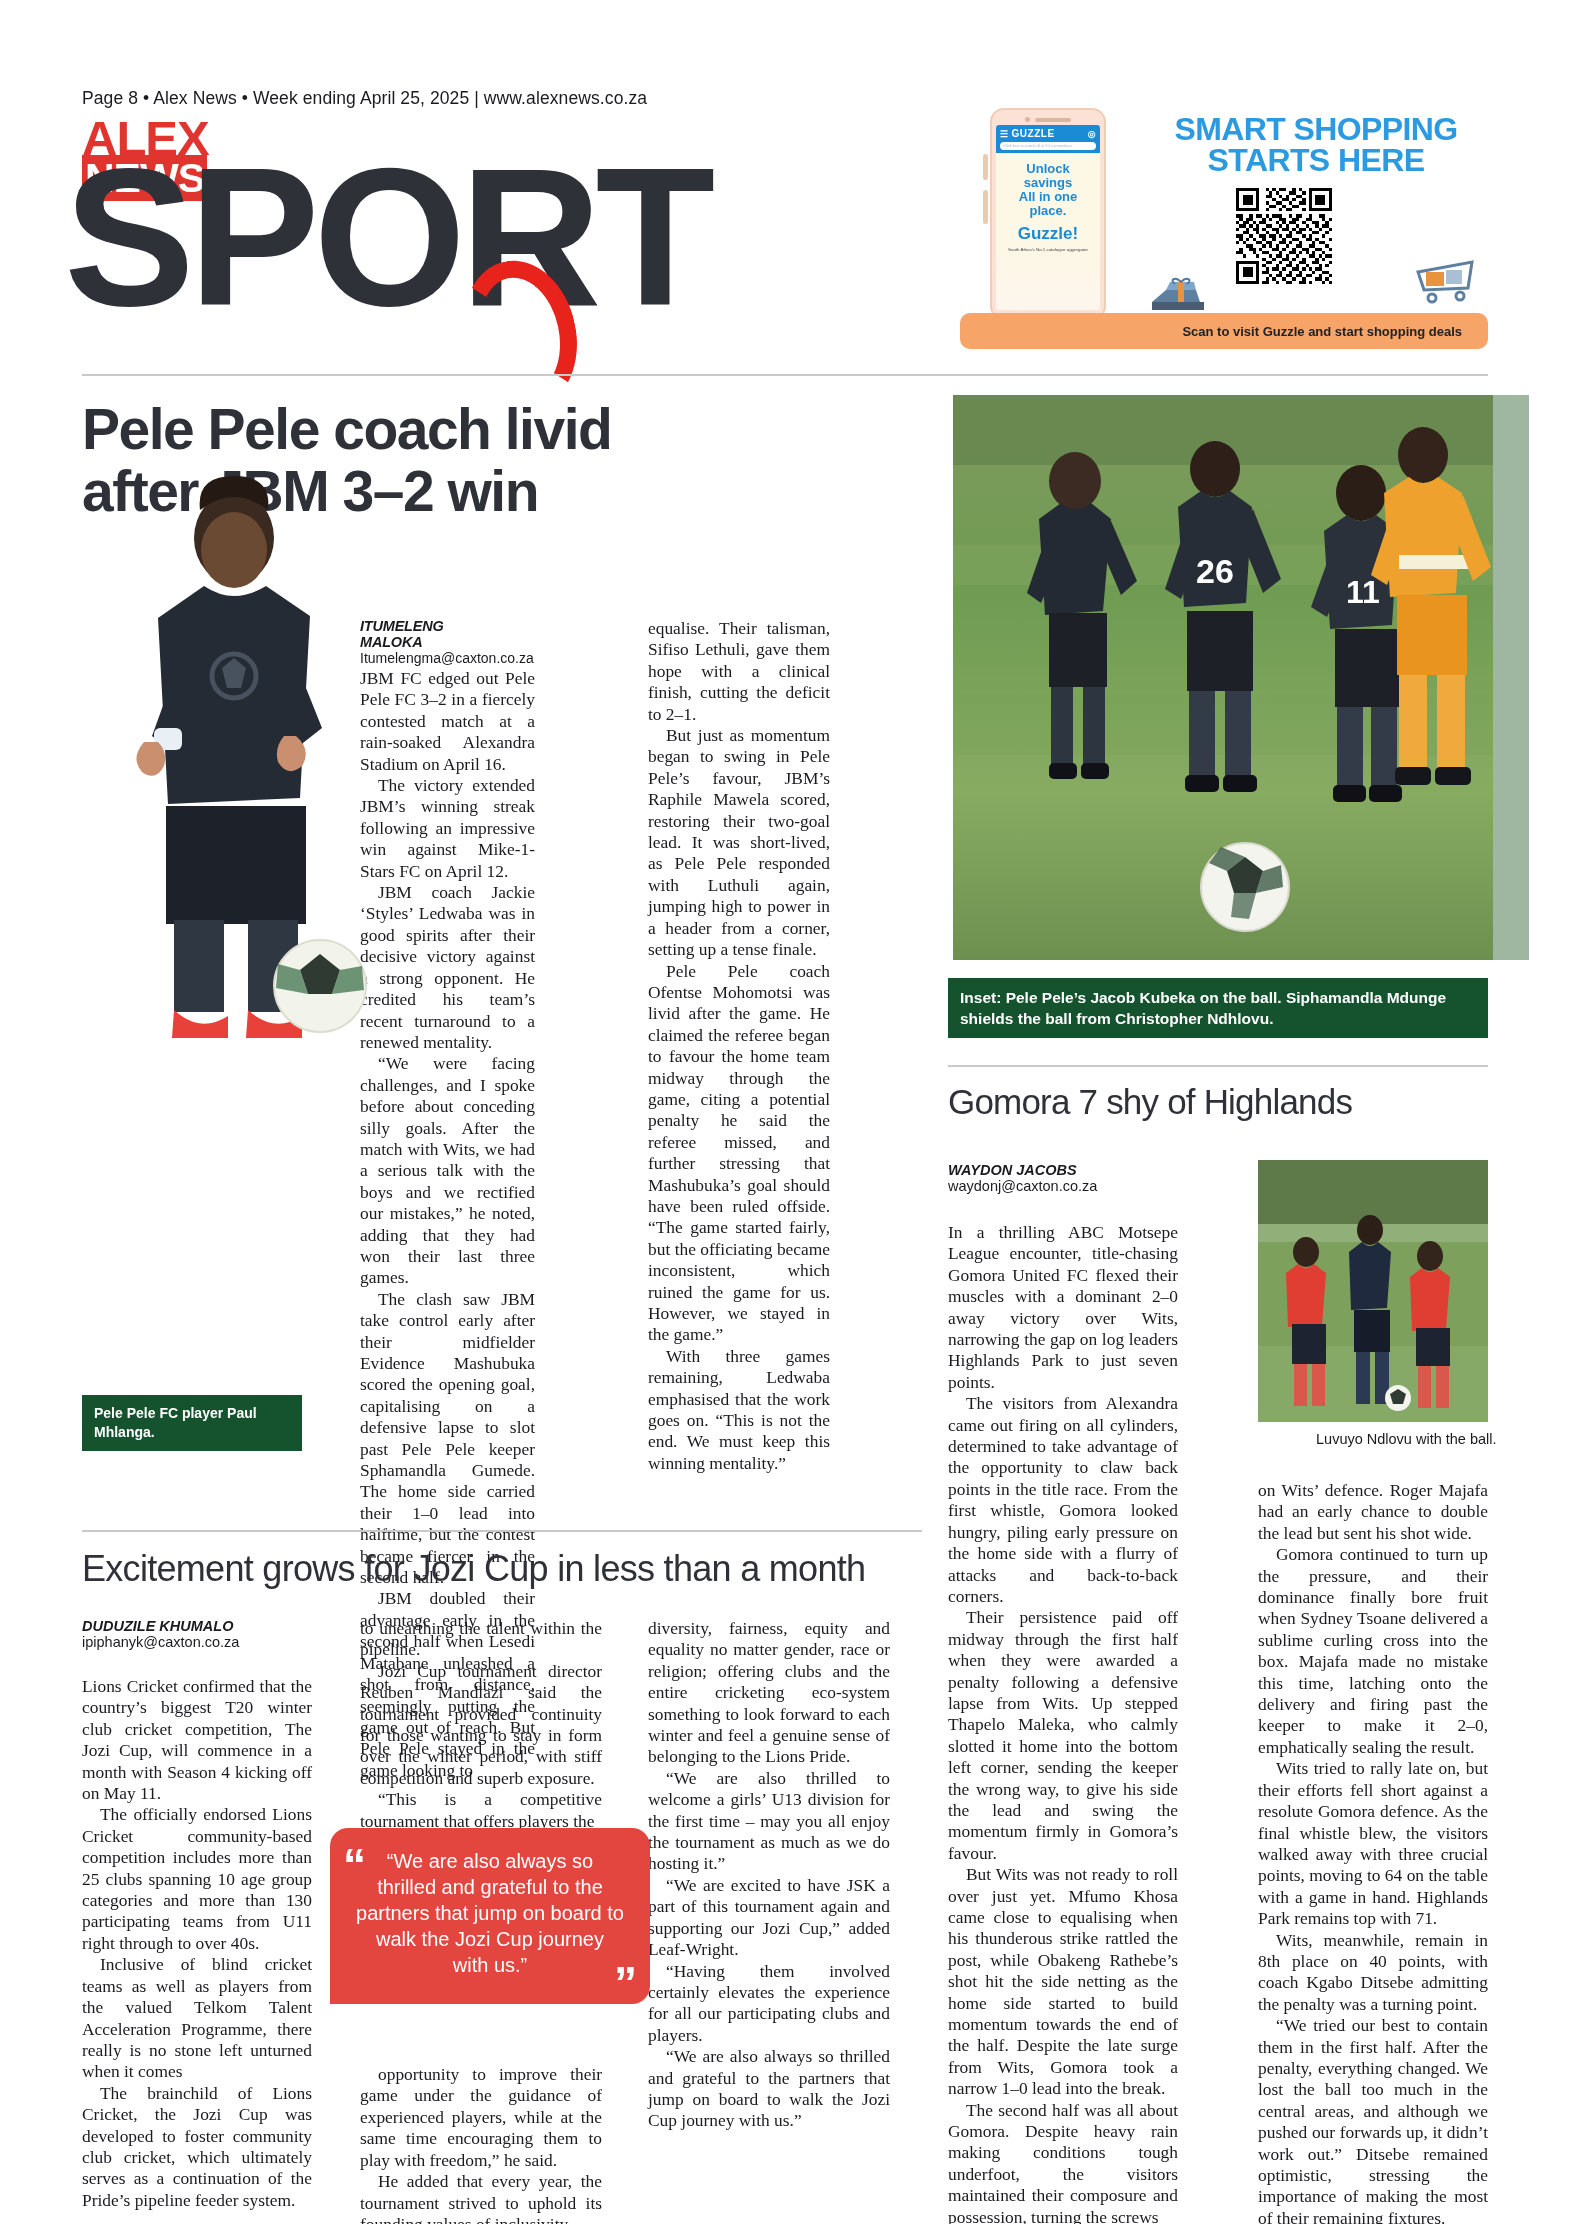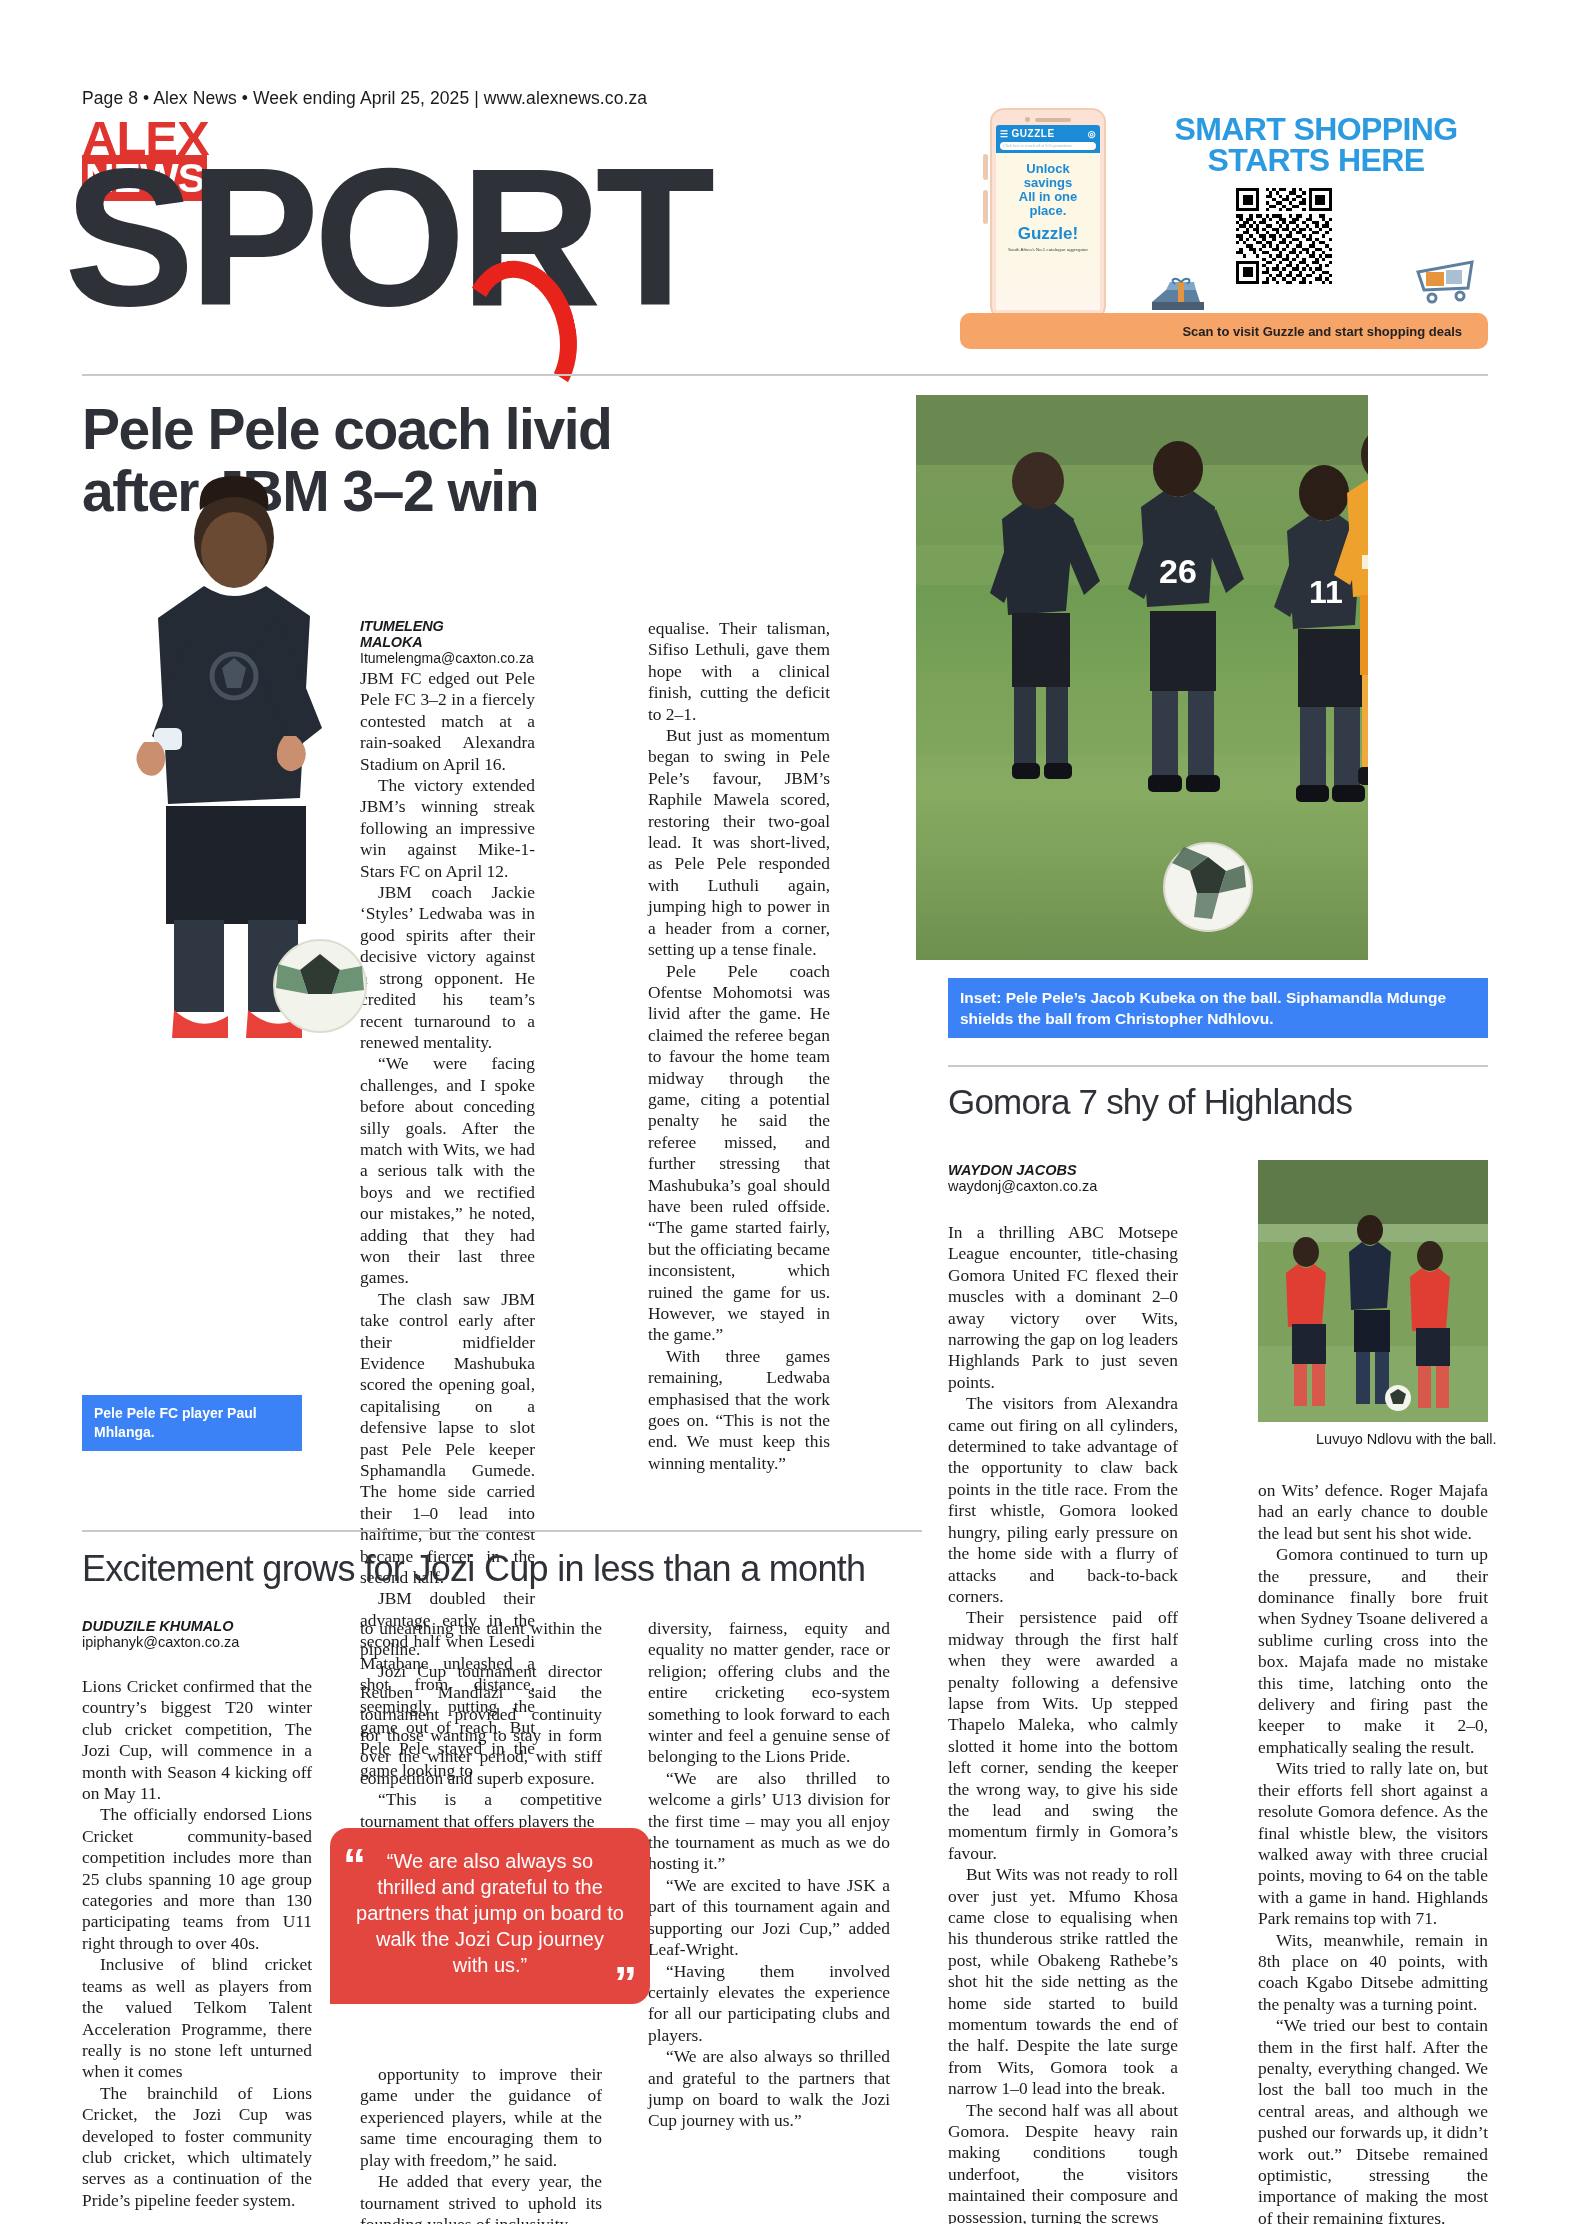--- a/index.html
+++ b/index.html
@@ -50,23 +50,23 @@
 
   .col{position:absolute;font-size:17.4px;line-height:21.4px;text-align:justify;}
   .col p{margin:0;text-indent:18px;}
   .col p.first{text-indent:0;}
 
   .leadcol1{left:360px;top:668px;width:175px;}
   .leadcol2{left:648px;top:618px;width:182px;}
 
   
   .ph{position:absolute;background:#9fb7a0;overflow:hidden;}
-  .photo-main{left:916px;top:395px;width:452px;height:565px;}
+  .photo-main{left:953px;top:395px;width:576px;height:565px;}
   .photo-inset{left:82px;top:470px;width:305px;height:580px;}
-  .cap-red{position:absolute;background:#3b82f6;color:#fff;font-family:"Liberation Sans",sans-serif;font-weight:bold;font-size:15.5px;line-height:21px;padding:9px 12px;box-sizing:border-box;}
+  .cap-red{position:absolute;background:#14532d;color:#fff;font-family:"Liberation Sans",sans-serif;font-weight:bold;font-size:15.5px;line-height:21px;padding:9px 12px;box-sizing:border-box;}
   .cap-main{left:948px;top:978px;width:540px;}
   .cap-inset{left:82px;top:1395px;width:220px;font-size:14px;line-height:19px;}
 
   
   .gom-rule{position:absolute;left:948px;top:1065px;width:540px;height:2px;background:#c9c9c9;}
   .gom-h{position:absolute;left:948px;top:1082px;width:560px;font-family:"Liberation Sans",sans-serif;font-size:35px;line-height:40px;color:#2e3138;letter-spacing:-.8px;}
   .gom-by{position:absolute;left:948px;top:1162px;width:230px;}
   .gom-by .nm{font-family:"Liberation Sans",sans-serif;font-weight:bold;font-style:italic;font-size:14.5px;}
   .gom-by .em{font-family:"Liberation Sans",sans-serif;font-size:14.5px;}
   .gomcol1{left:948px;top:1222px;width:230px;}

